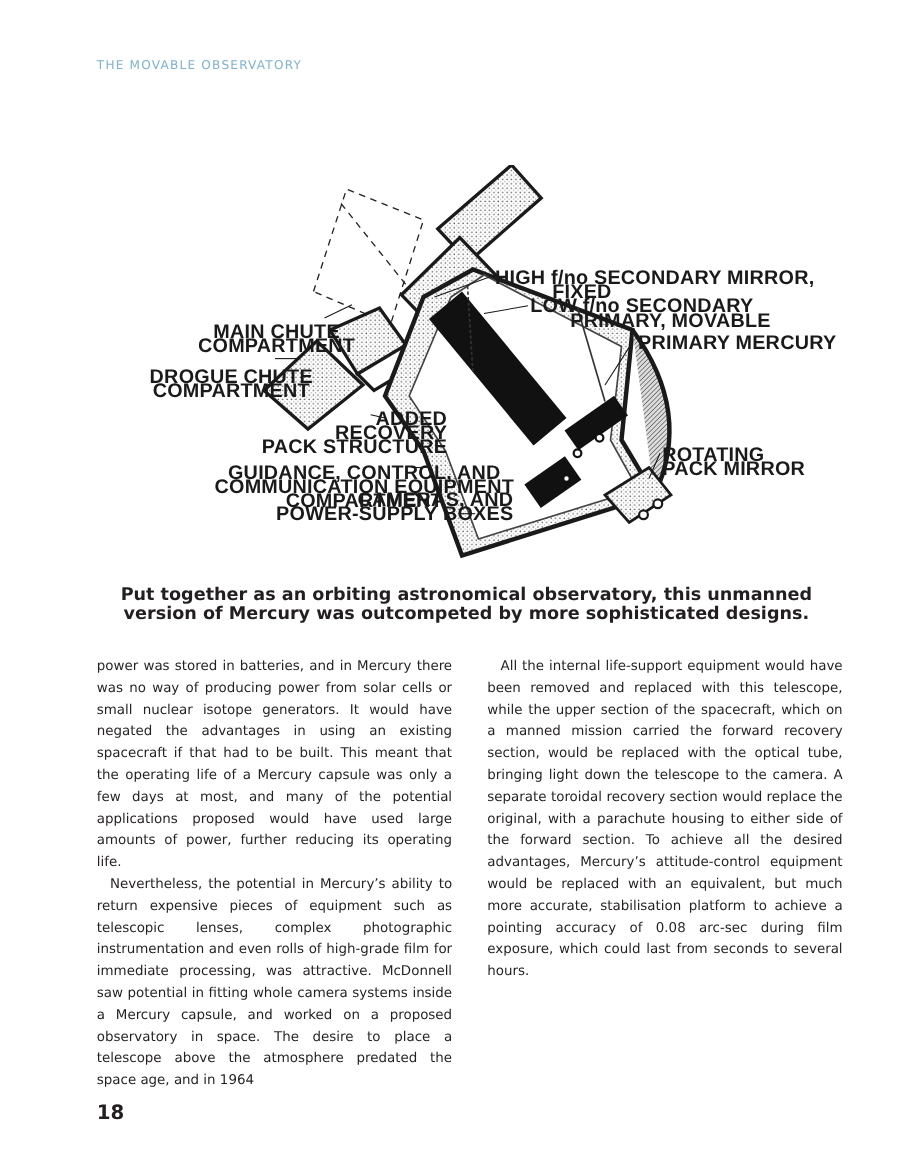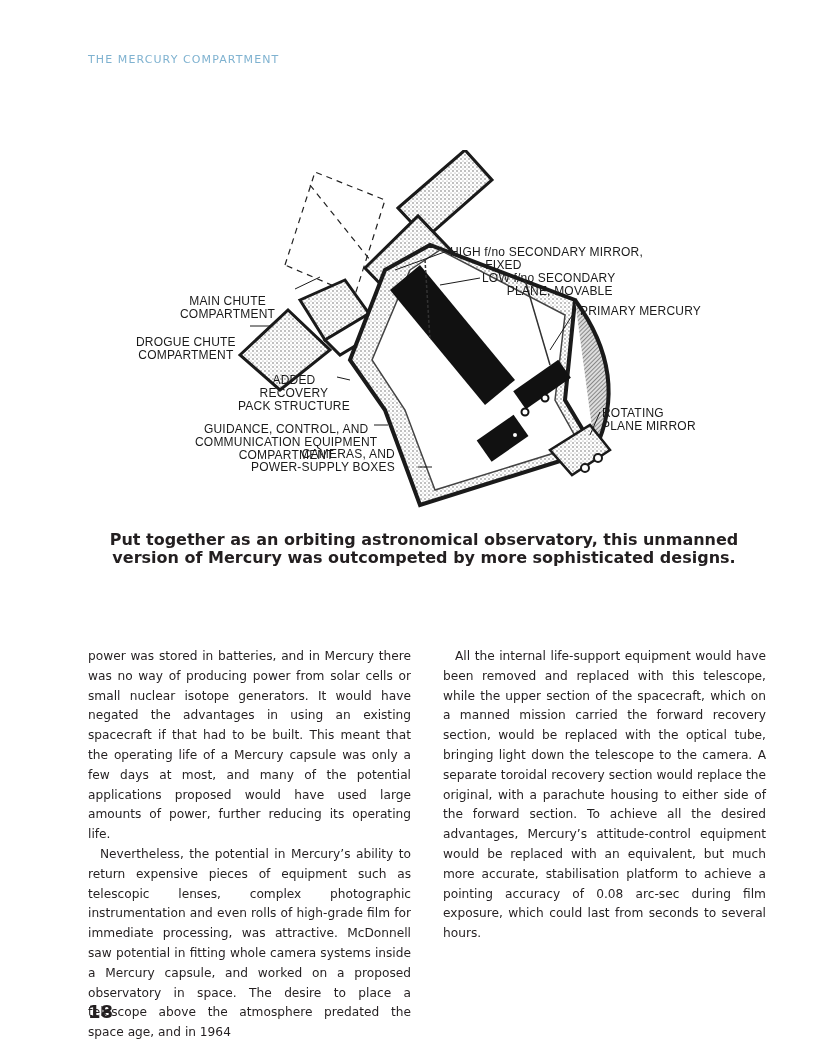--- a/index.html
+++ b/index.html
@@ -1,34 +1,34 @@
 <!DOCTYPE html>
 <html><head>
 <meta charset="utf-8">
 <style>
   html, body { margin:0; padding:0; background:#ffffff; }
   body { width:818px; height:1064px; position:relative; overflow:hidden; font-family:"DejaVu Sans", sans-serif; color:#231f20; }
   .running-head { position:absolute; left:88px; top:53px; font-size:11px; letter-spacing:1.1px; color:#7fb2d0; font-family:"DejaVu Sans", sans-serif; }
   .figure { position:absolute; left:120px; top:150px; width:620px; height:370px; }
   .figure svg { position:absolute; left:0; top:0; }
-  .lbl { position:absolute; font-family:"Liberation Sans", sans-serif; font-weight:normal; font-size:12px; line-height:13px; color:#1a1a1a; white-space:pre; letter-spacing:0.2px; }
+  .lbl { position:absolute; font-family:"Liberation Sans", sans-serif; font-weight:bold; font-size:18px; line-height:13px; color:#1a1a1a; white-space:pre; letter-spacing:0.2px; }
   .lbl.r { text-align:right; }
   .lbl.c { text-align:center;margin-top:28px; }
   .caption { position:absolute; left:84px; top:531px; width:680px; text-align:center; font-family:"DejaVu Sans", sans-serif; font-weight:bold; font-size:16px; line-height:18px; color:#231f20; }
-  .col { position:absolute; top:647px; width:323px; font-family:"DejaVu Sans", sans-serif; font-size:12.2px; line-height:19.8px; color:#231f20; text-align:justify; }
+  .col { position:absolute; top:596px; width:323px; font-family:"DejaVu Sans", sans-serif; font-size:12.2px; line-height:19.8px; color:#231f20; text-align:justify; }
   .col p { margin:0; }
   .col p.indent { text-indent:12px; }
   .col-left { left:88px; }
   .col-right { left:443px; }
   .folio { position:absolute; left:88px; top:1001px; font-family:"DejaVu Sans", sans-serif; font-weight:bold; font-size:18px; color:#231f20; }
 </style>
 </head>
 <body>
 
-<div class="running-head">THE MERCURY COMPARTMENT</div>
+<div class="running-head">THE MOVABLE OBSERVATORY</div>
 
 <div class="figure">
   <svg width="620" height="370" viewBox="0 0 620 370">
     <defs>
       <pattern id="stip" width="4" height="4" patternUnits="userSpaceOnUse">
         <rect width="4" height="4" fill="#ffffff"></rect>
         <circle cx="1" cy="1" r="0.7" fill="#555"></circle>
         <circle cx="3" cy="3" r="0.5" fill="#777"></circle>
       </pattern>
       <pattern id="hatch" width="3" height="3" patternUnits="userSpaceOnUse" patternTransform="rotate(45)">
@@ -85,35 +85,35 @@
       <line x1="254" y1="275" x2="268" y2="275"></line>
       <line x1="298" y1="317" x2="312" y2="317"></line>
       <line x1="480" y1="262" x2="470" y2="285"></line>
     </g>
   </svg>
 
   <div class="lbl c" style="left:60px; top:117px;">MAIN CHUTE
 COMPARTMENT</div>
   <div class="lbl c" style="left:16px; top:158px;">DROGUE CHUTE
 COMPARTMENT</div>
-  <div class="lbl c" style="left:118px; top:196px;">ADDED
+  <div class="lbl c" style="left:118px; top:196px;text-align:right;">ADDED
 RECOVERY
 PACK STRUCTURE</div>
   <div class="lbl c" style="left:75px; top:245px;">GUIDANCE, CONTROL, AND
 COMMUNICATION EQUIPMENT
 COMPARTMENT</div>
   <div class="lbl r" style="left:131px; top:298px;">CAMERAS, AND
 POWER-SUPPLY BOXES</div>
   <div class="lbl" style="left:330px; top:96px;">HIGH f/no SECONDARY MIRROR,
           FIXED</div>
   <div class="lbl" style="left:362px; top:122px;">LOW f/no SECONDARY
-       PLANE, MOVABLE</div>
+       PRIMARY, MOVABLE</div>
   <div class="lbl" style="left:460px; top:155px;">PRIMARY MERCURY</div>
   <div class="lbl" style="left:482px; top:257px;">ROTATING
-PLANE MIRROR</div>
+PACK MIRROR</div>
 </div>
 
 <div class="caption">Put together as an orbiting astronomical observatory, this unmanned version of Mercury was outcompeted by more sophisticated designs.</div>
 
 <div class="col col-left">
   <p>power was stored in batteries, and in Mercury there was no way of producing power from solar cells or small nuclear isotope generators. It would have negated the advantages in using an existing spacecraft if that had to be built. This meant that the operating life of a Mercury capsule was only a few days at most, and many of the potential applications proposed would have used large amounts of power, further reducing its operating life.</p>
   <p class="indent">Nevertheless, the potential in Mercury’s ability to return expensive pieces of equipment such as telescopic lenses, complex photographic instrumentation and even rolls of high-grade film for immediate processing, was attractive. McDonnell saw potential in fitting whole camera systems inside a Mercury capsule, and worked on a proposed observatory in space. The desire to place a telescope above the atmosphere predated the space age, and in 1964</p>
 </div>
 
 <div class="col col-right">

